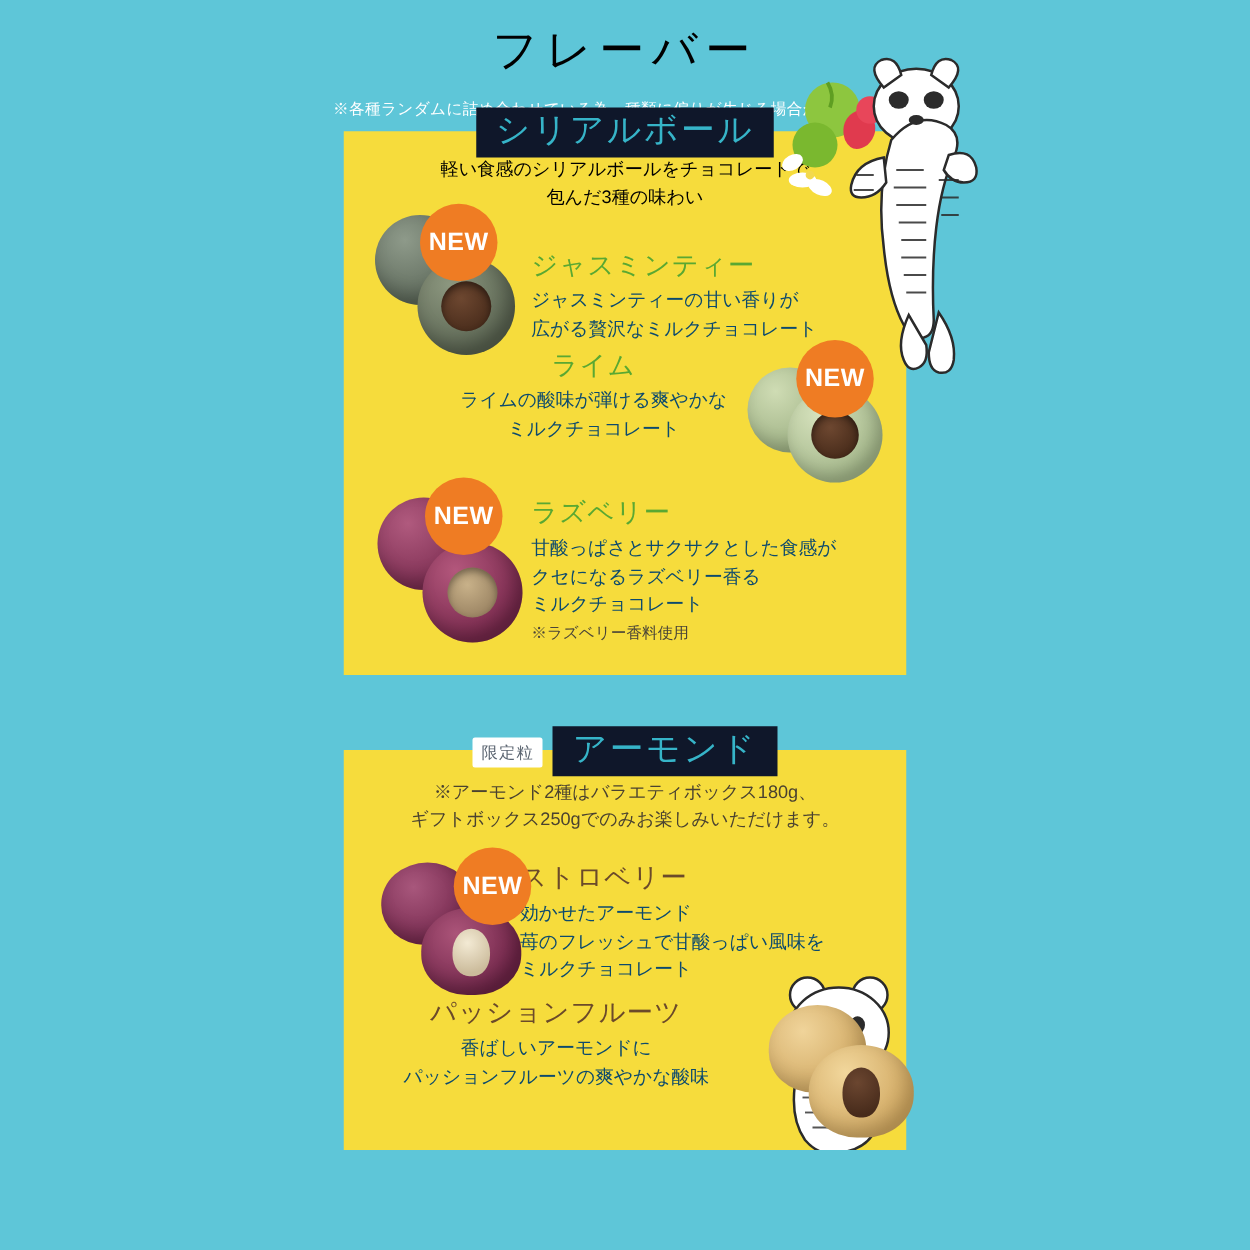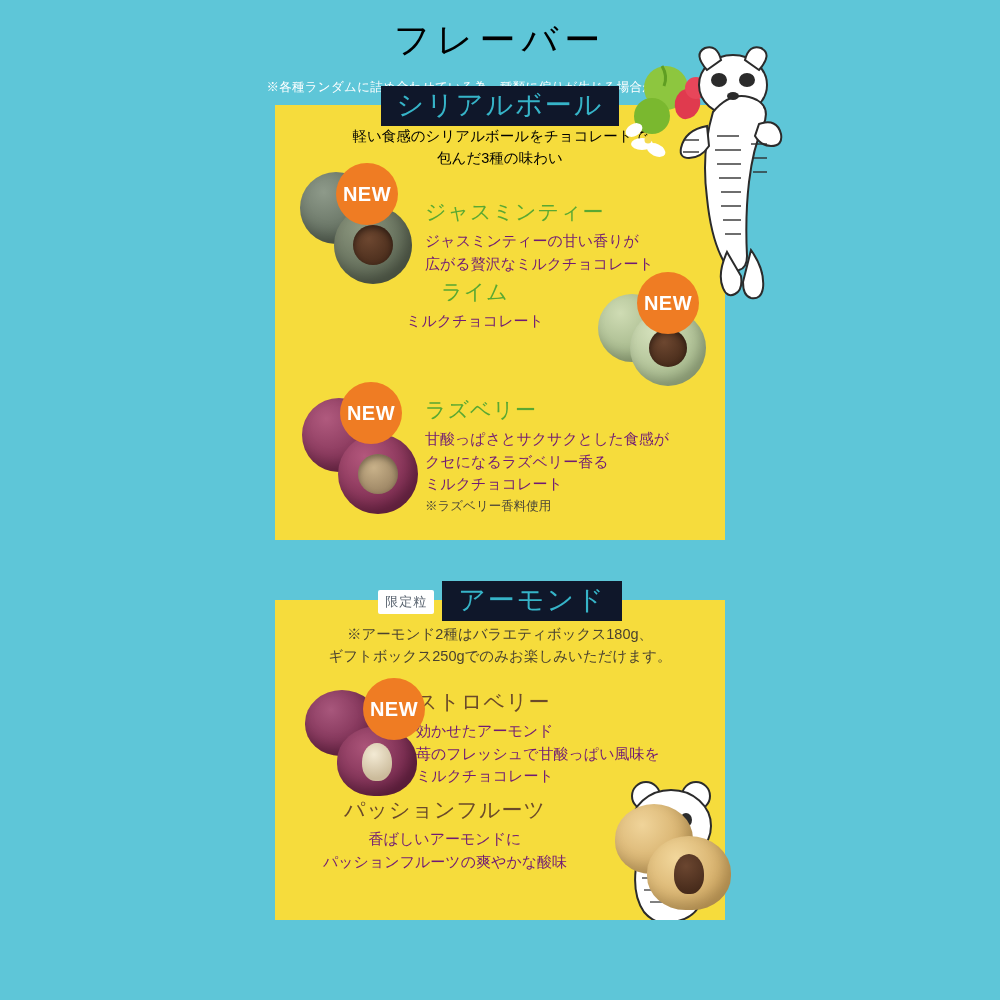--- a/index.html
+++ b/index.html
@@ -110,21 +110,21 @@
   }
   .flavour-name {
     font-size: 21px;
     letter-spacing: 1px;
     margin-bottom: 4px;
     font-family: "DejaVu Sans", "Liberation Sans", sans-serif;
   }
   .flavour-desc {
     font-size: 15px;
     line-height: 1.5;
-    color: #701a75;
+    color: #0c4a6e;
   }
   .flavour-sub {
     font-size: 12.5px;
     color: #4a4538;
     margin-top: 2px;
   }
   .name-green { color: #5aa832; }
   .name-brown { color: #6b4a2a; }
 
   
@@ -315,20 +315,21 @@
   <div class="candy-group" id="candy-lime">
     <div class="ball b1"></div>
     <div class="ball b2">
         <div class="core"></div>
       </div>
   </div>
   <div class="new-badge" id="new-lime">NEW</div>
   <div class="flavour" id="fl-lime">
     <div class="flavour-name name-green">ライム</div>
     <div class="flavour-desc">
+      <div>ライムの酸味が弾ける爽やかな</div>
       <div>ミルクチョコレート</div>
     </div>
   </div>
 
   <div class="candy-group" id="candy-rasp">
     <div class="ball b1"></div>
     <div class="ball b2">
         <div class="core"></div>
       </div>
   </div>

